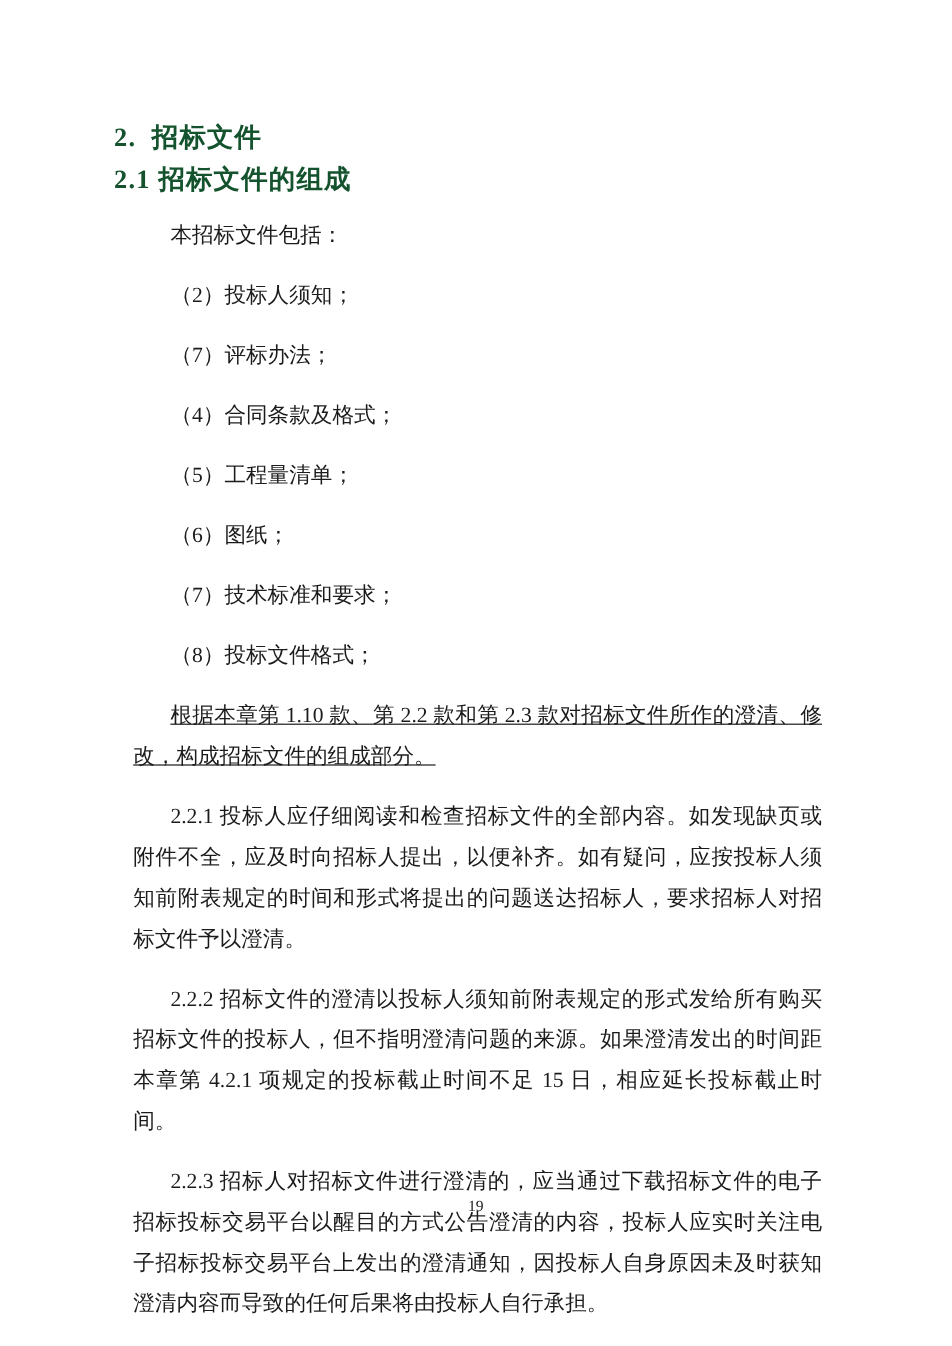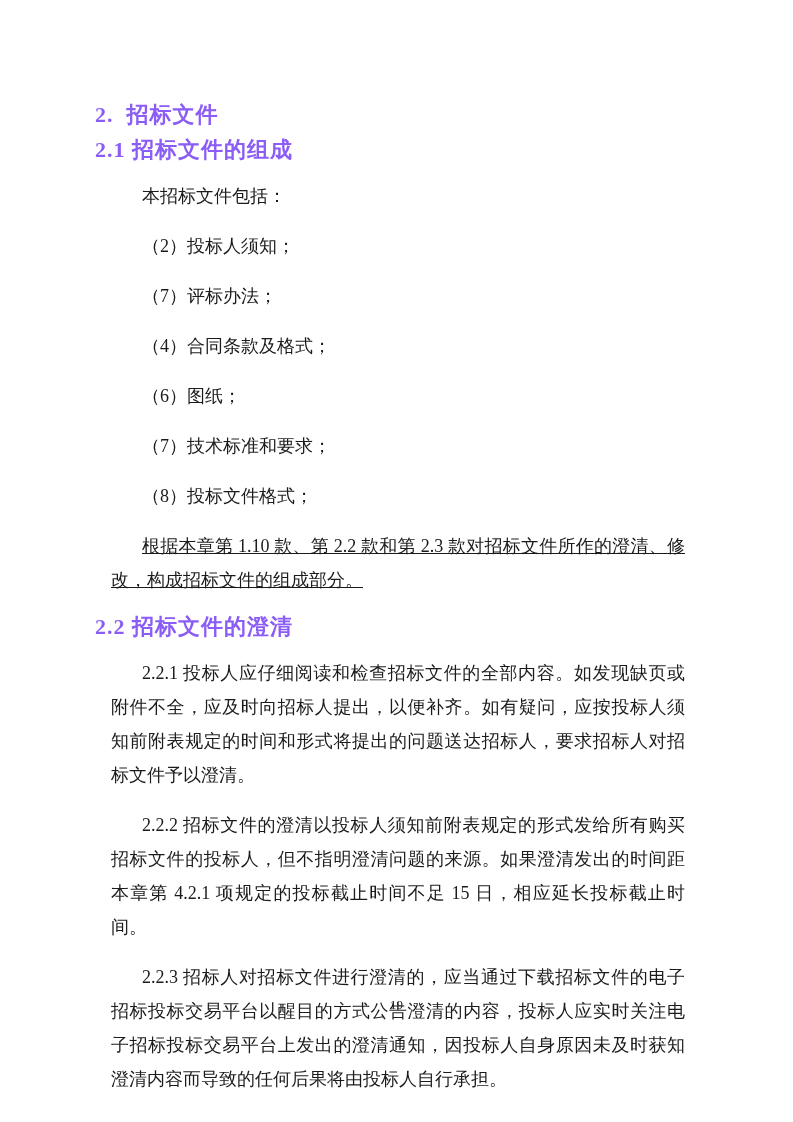--- a/index.html
+++ b/index.html
@@ -16,21 +16,21 @@
     color: #1b1b1b;
     font-family: "Liberation Serif", "DejaVu Serif", serif;
     box-sizing: border-box;
     padding: 101px 92px 0 95px;
     overflow: hidden;
   }
   .heading {
     font-size: 22px;
     line-height: 27px;
     font-weight: bold;
-    color: #8b5cf6;
+    color: #14532d;
     margin: 0 0 8px 0;
     white-space: pre-wrap;
     letter-spacing: 1px;
   }
   .heading.h-2-2 {
     margin-top: 3px;
   }
   p {
     margin: 16px;
     font-size: 18px;
@@ -72,27 +72,27 @@
 
   <h1 class="heading">2.  招标文件</h1>
 
   <h2 class="heading">2.1 招标文件的组成</h2>
 
   <div class="content-block">
     <p class="indent">本招标文件包括：</p>
     <p class="indent">（2）投标人须知；</p>
     <p class="indent">（7）评标办法；</p>
     <p class="indent">（4）合同条款及格式；</p>
+    <p class="indent">（5）工程量清单；</p>
     <p class="indent">（6）图纸；</p>
     <p class="indent">（7）技术标准和要求；</p>
     <p class="indent">（8）投标文件格式；</p>
     <p class="para closing">根据本章第 1.10 款、第 2.2 款和第 2.3 款对招标文件所作的澄清、修改，构成招标文件的组成部分。</p>
   </div>
 
-  <h2 class="heading h-2-2">2.2 招标文件的澄清</h2>
 
   <div class="content-block">
     <p class="para">2.2.1 投标人应仔细阅读和检查招标文件的全部内容。如发现缺页或附件不全，应及时向招标人提出，以便补齐。如有疑问，应按投标人须知前附表规定的时间和形式将提出的问题送达招标人，要求招标人对招标文件予以澄清。</p>
     <p class="para para-gap">2.2.2 招标文件的澄清以投标人须知前附表规定的形式发给所有购买招标文件的投标人，但不指明澄清问题的来源。如果澄清发出的时间距本章第 4.2.1 项规定的投标截止时间不足 15 日，相应延长投标截止时间。</p>
     <p class="para para-gap">2.2.3 招标人对招标文件进行澄清的，应当通过下载招标文件的电子招标投标交易平台以醒目的方式公告澄清的内容，投标人应实时关注电子招标投标交易平台上发出的澄清通知，因投标人自身原因未及时获知澄清内容而导致的任何后果将由投标人自行承担。</p>
   </div>
 
   <div class="footer-pagenum">19</div>
 
 </div>

